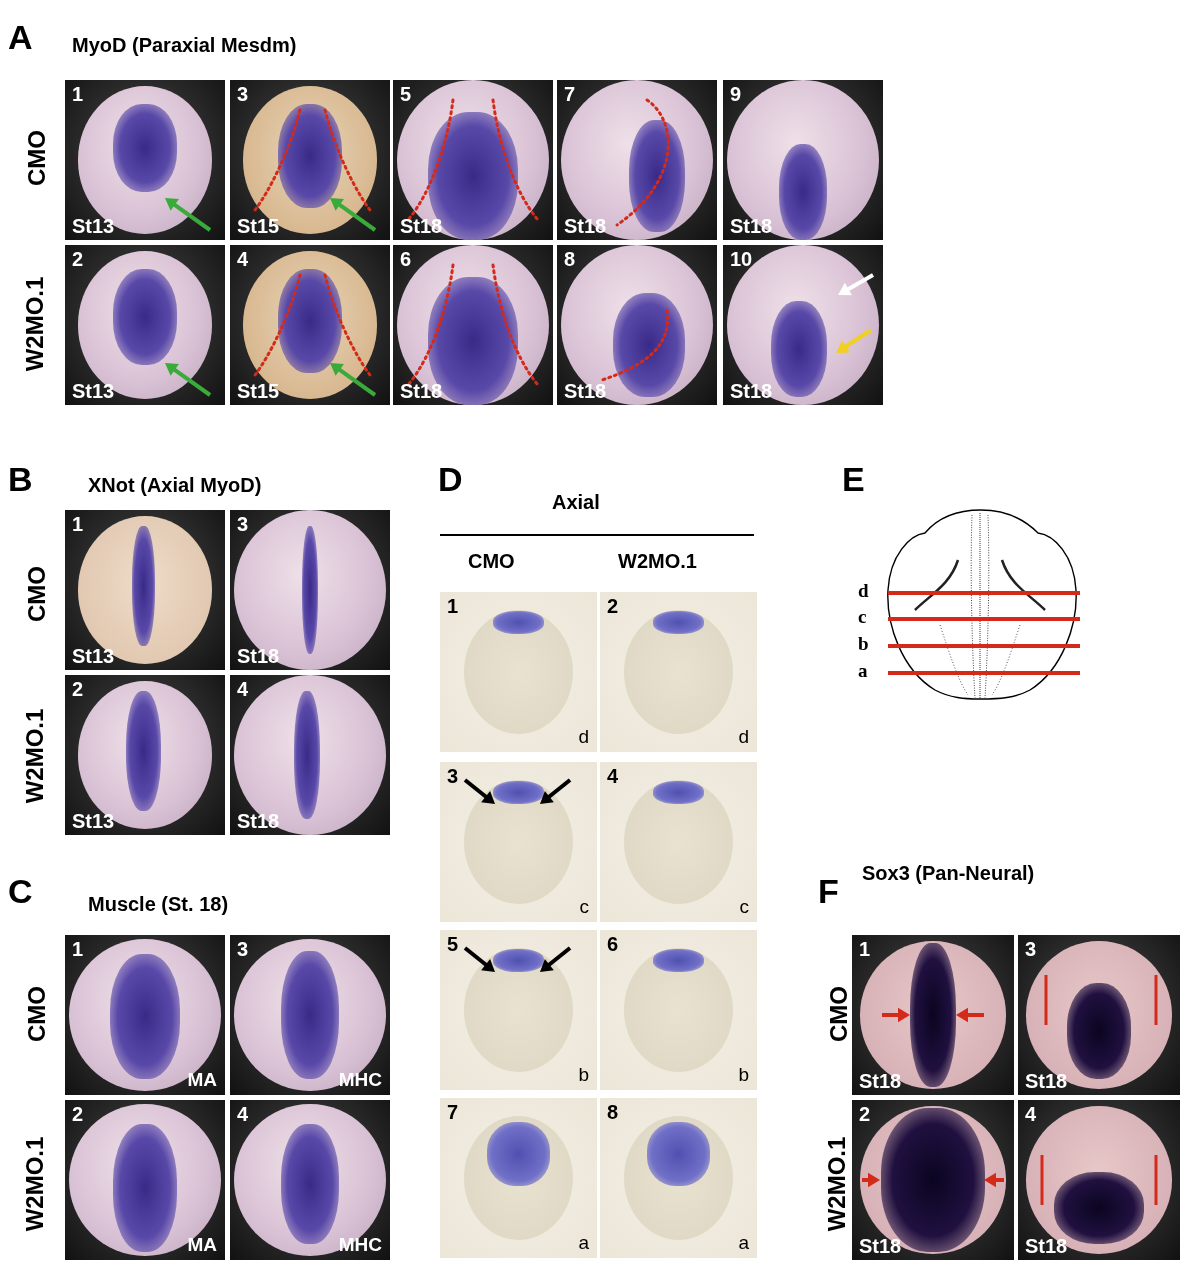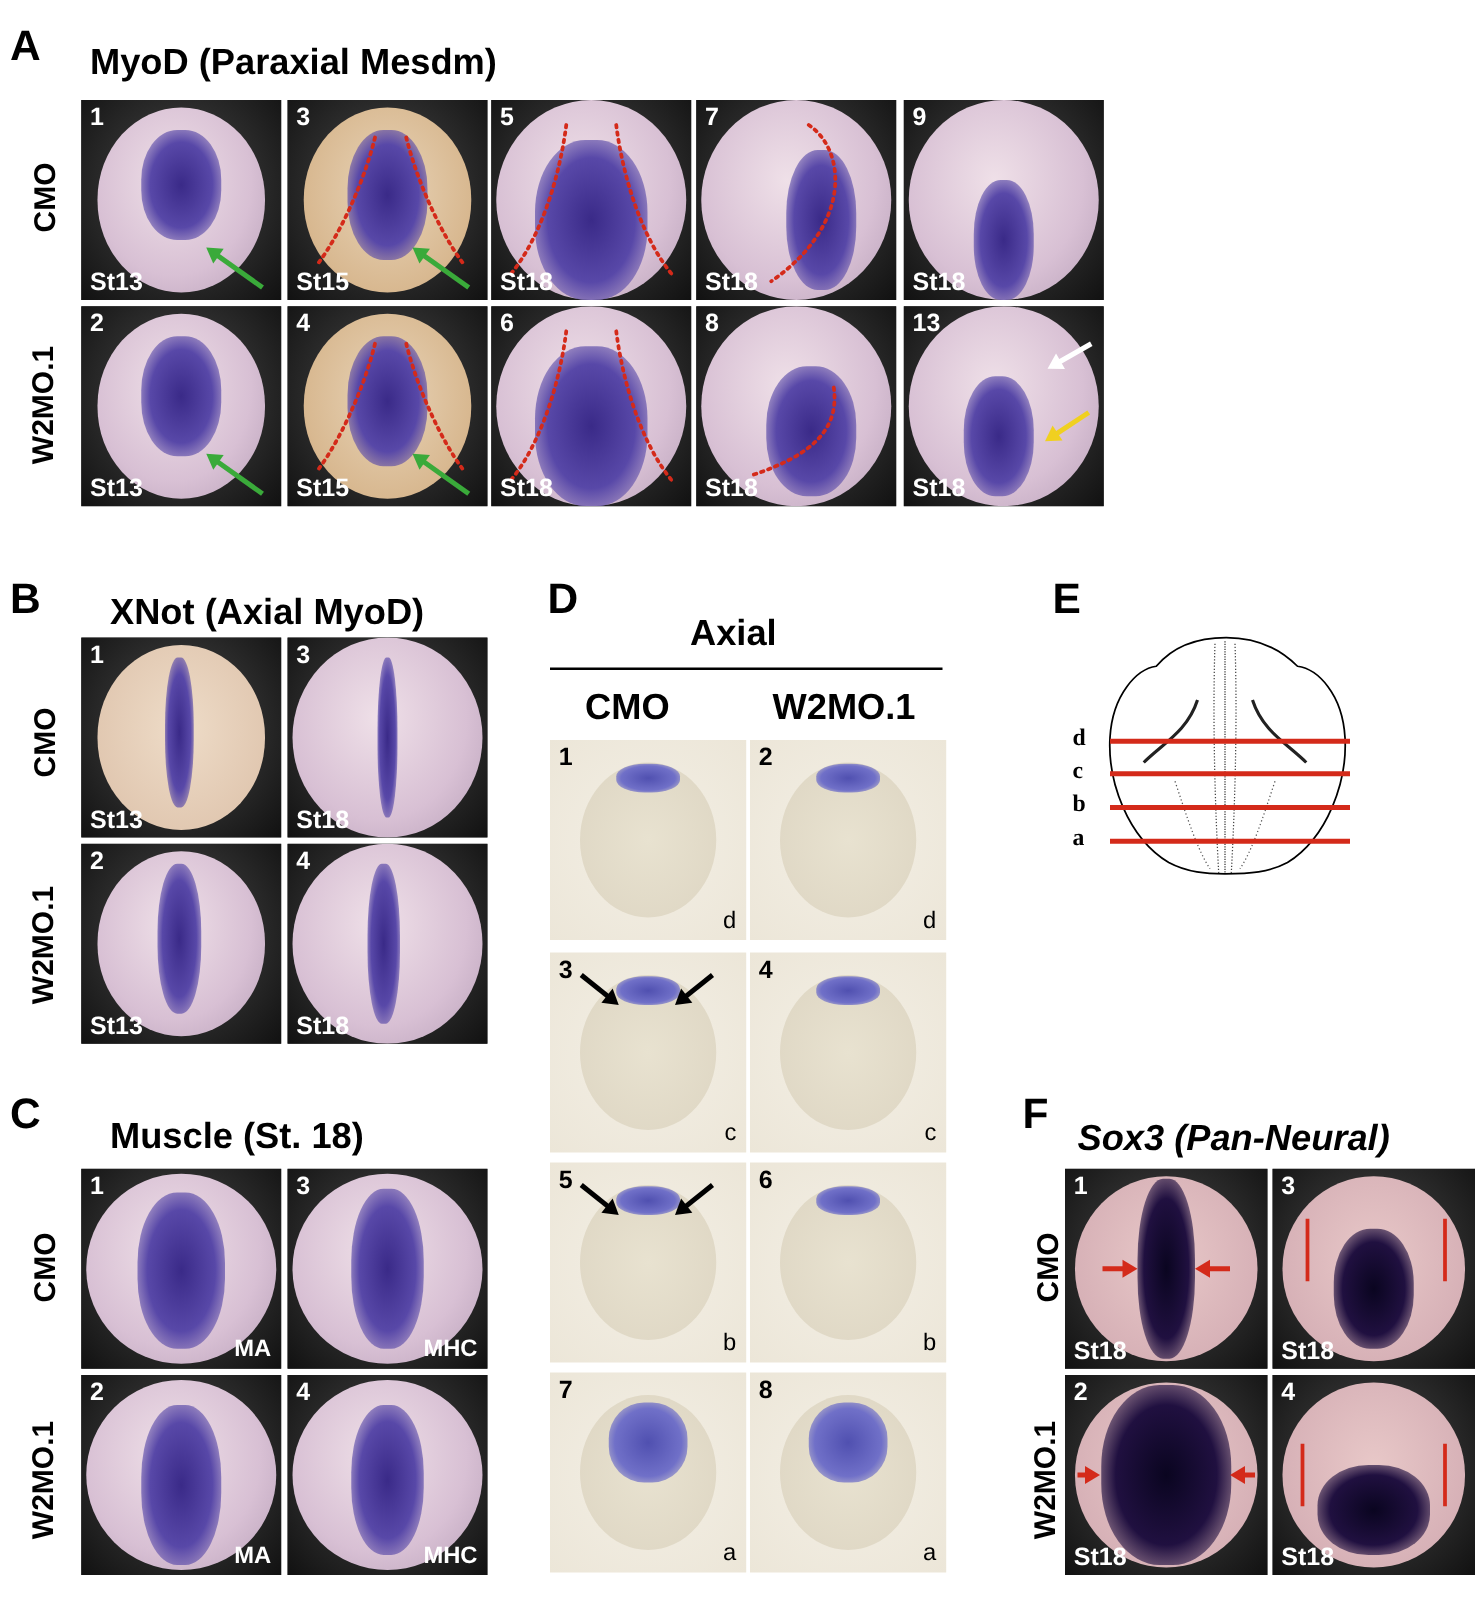--- a/index.html
+++ b/index.html
@@ -1,19 +1,19 @@
 <!DOCTYPE html>
 <html><head>
 <meta charset="utf-8">
 <style>
   html,body{margin:0;padding:0;background:#fff;}
   body{width:1185px;height:1280px;position:relative;overflow:hidden;font-family:"Liberation Sans",sans-serif;color:#000;}
   .abs{position:absolute;}
   .panel-letter{font-weight:bold;font-size:34px;}
-  .panel-title{font-weight:bold;font-size:29px;white-space:nowrap;}
+  .panel-title{font-weight:bold;font-size:20px;white-space:nowrap;}
   .row-label{font-weight:bold;font-size:24px;transform:rotate(-90deg);transform-origin:center center;white-space:nowrap;text-align:center;}
   .img{position:absolute;overflow:hidden;background:#1a1a1a;}
   .img.light{background:#f4f0e6;}
   .img .bg{position:absolute;inset:0;}
   .img .num{position:absolute;left:7px;top:3px;color:#fff;font-weight:bold;font-size:20px;}
   .img .stage{position:absolute;left:7px;bottom:2px;color:#fff;font-weight:bold;font-size:20px;}
   .img .tag{position:absolute;right:8px;bottom:4px;color:#fff;font-weight:bold;font-size:19px;}
   .img.light .num{color:#000;}
   .img.light .tag{color:#000;font-weight:normal;font-size:19px;}
   .embryo{position:absolute;border-radius:50%;}
@@ -143,21 +143,21 @@
       <div class="embryo" style="width: 152px; height: 160px; left: 4px; top: 0px; background: radial-gradient(at 45% 40%, rgb(239, 224, 232) 0%, rgb(216, 192, 212) 60%, rgb(184, 160, 184) 100%);"></div>
       <div class="stripe" style="left: 48px; top: 56px; width: 56px; height: 96px; background: radial-gradient(rgb(58, 42, 136) 0%, rgb(88, 72, 168) 55%, rgba(120, 100, 180, 0) 100%);"></div>
       <svg width="100%" height="100%" style="left: 0px; top: 0px;">
         <line x1="150" y1="30" x2="121.2513506232961" y2="46.427799643830795" stroke="#ffffff" stroke-width="4"></line>
         <polygon points="115,50 121.84671734932431,37.79498211642189 128.99111806166272,50.2976833630141" fill="#ffffff"></polygon>
       </svg>
       <svg width="100%" height="100%" style="left: 0px; top: 0px;">
         <line x1="148" y1="85" x2="119.01707945384918" y2="104.04591921604197" stroke="#f0d020" stroke-width="4"></line>
         <polygon points="113,108 119.07438497245725,95.39278590622078 126.98254654037332,107.42694481391914" fill="#f0d020"></polygon>
       </svg>
-      <div class="num">13</div>
+      <div class="num">10</div>
       <div class="stage">St18</div>
     </div>
   </div>
 
 <div class="abs panel-letter" style="left:8px;top:460px;">B</div>
 <div class="abs panel-title" style="left:88px;top:474px;">XNot (Axial MyoD)</div>
 <div class="abs row-label" style="left:-8px;top:580px;width:90px;">CMO</div>
 <div class="abs row-label" style="left:-30px;top:742px;width:130px;">W2MO.1</div>
 <div id="panelB">
     <div class="img" style="left: 65px; top: 510px; width: 160px; height: 160px;">
@@ -319,21 +319,21 @@
   <line x1="48" y1="124" x2="240" y2="124" stroke="#d42a1a" stroke-width="4"></line>
   <line x1="48" y1="151" x2="240" y2="151" stroke="#d42a1a" stroke-width="4"></line>
   <line x1="48" y1="178" x2="240" y2="178" stroke="#d42a1a" stroke-width="4"></line>
 </svg>
 <div class="abs" style="left:858px;top:580px;font-family:'Liberation Serif',serif;font-weight:bold;font-size:19px;">d</div>
 <div class="abs" style="left:858px;top:606px;font-family:'Liberation Serif',serif;font-weight:bold;font-size:19px;">c</div>
 <div class="abs" style="left:858px;top:633px;font-family:'Liberation Serif',serif;font-weight:bold;font-size:19px;">b</div>
 <div class="abs" style="left:858px;top:660px;font-family:'Liberation Serif',serif;font-weight:bold;font-size:19px;">a</div>
 
 <div class="abs panel-letter" style="left:818px;top:872px;">F</div>
-<div class="abs panel-title" style="left:862px;top:895px;font-style:italic;">Sox3 (Pan-Neural)</div>
+<div class="abs panel-title" style="left:862px;top:862px;">Sox3 (Pan-Neural)</div>
 <div class="abs row-label" style="left:794px;top:1000px;width:90px;">CMO</div>
 <div class="abs row-label" style="left:772px;top:1170px;width:130px;">W2MO.1</div>
 <div id="panelF">
     <div class="img" style="left: 852px; top: 935px; width: 162px; height: 160px;">
       <div class="bg" style="background: radial-gradient(at 50% 45%, rgb(74, 74, 74) 0%, rgb(34, 34, 34) 70%, rgb(17, 17, 17) 100%);"></div>
       <div class="embryo" style="width: 145.8px; height: 147.2px; left: 8.1px; top: 6.4px; background: radial-gradient(at 50% 45%, rgb(232, 200, 200) 0%, rgb(208, 168, 176) 100%);"></div>
       <div class="stripe" style="left: 58.32px; top: 8px; width: 45.36px; height: 144px; background: radial-gradient(rgb(10, 5, 32) 0%, rgb(32, 16, 64) 55%, rgba(60, 30, 90, 0) 100%);"></div>
       <svg width="100%" height="100%" style="left: 0px; top: 0px;">
         <line x1="30" y1="80" x2="50.8" y2="80" stroke="#d42a1a" stroke-width="4"></line>
         <polygon points="58,80 46,87.2 46,72.8" fill="#d42a1a"></polygon>

